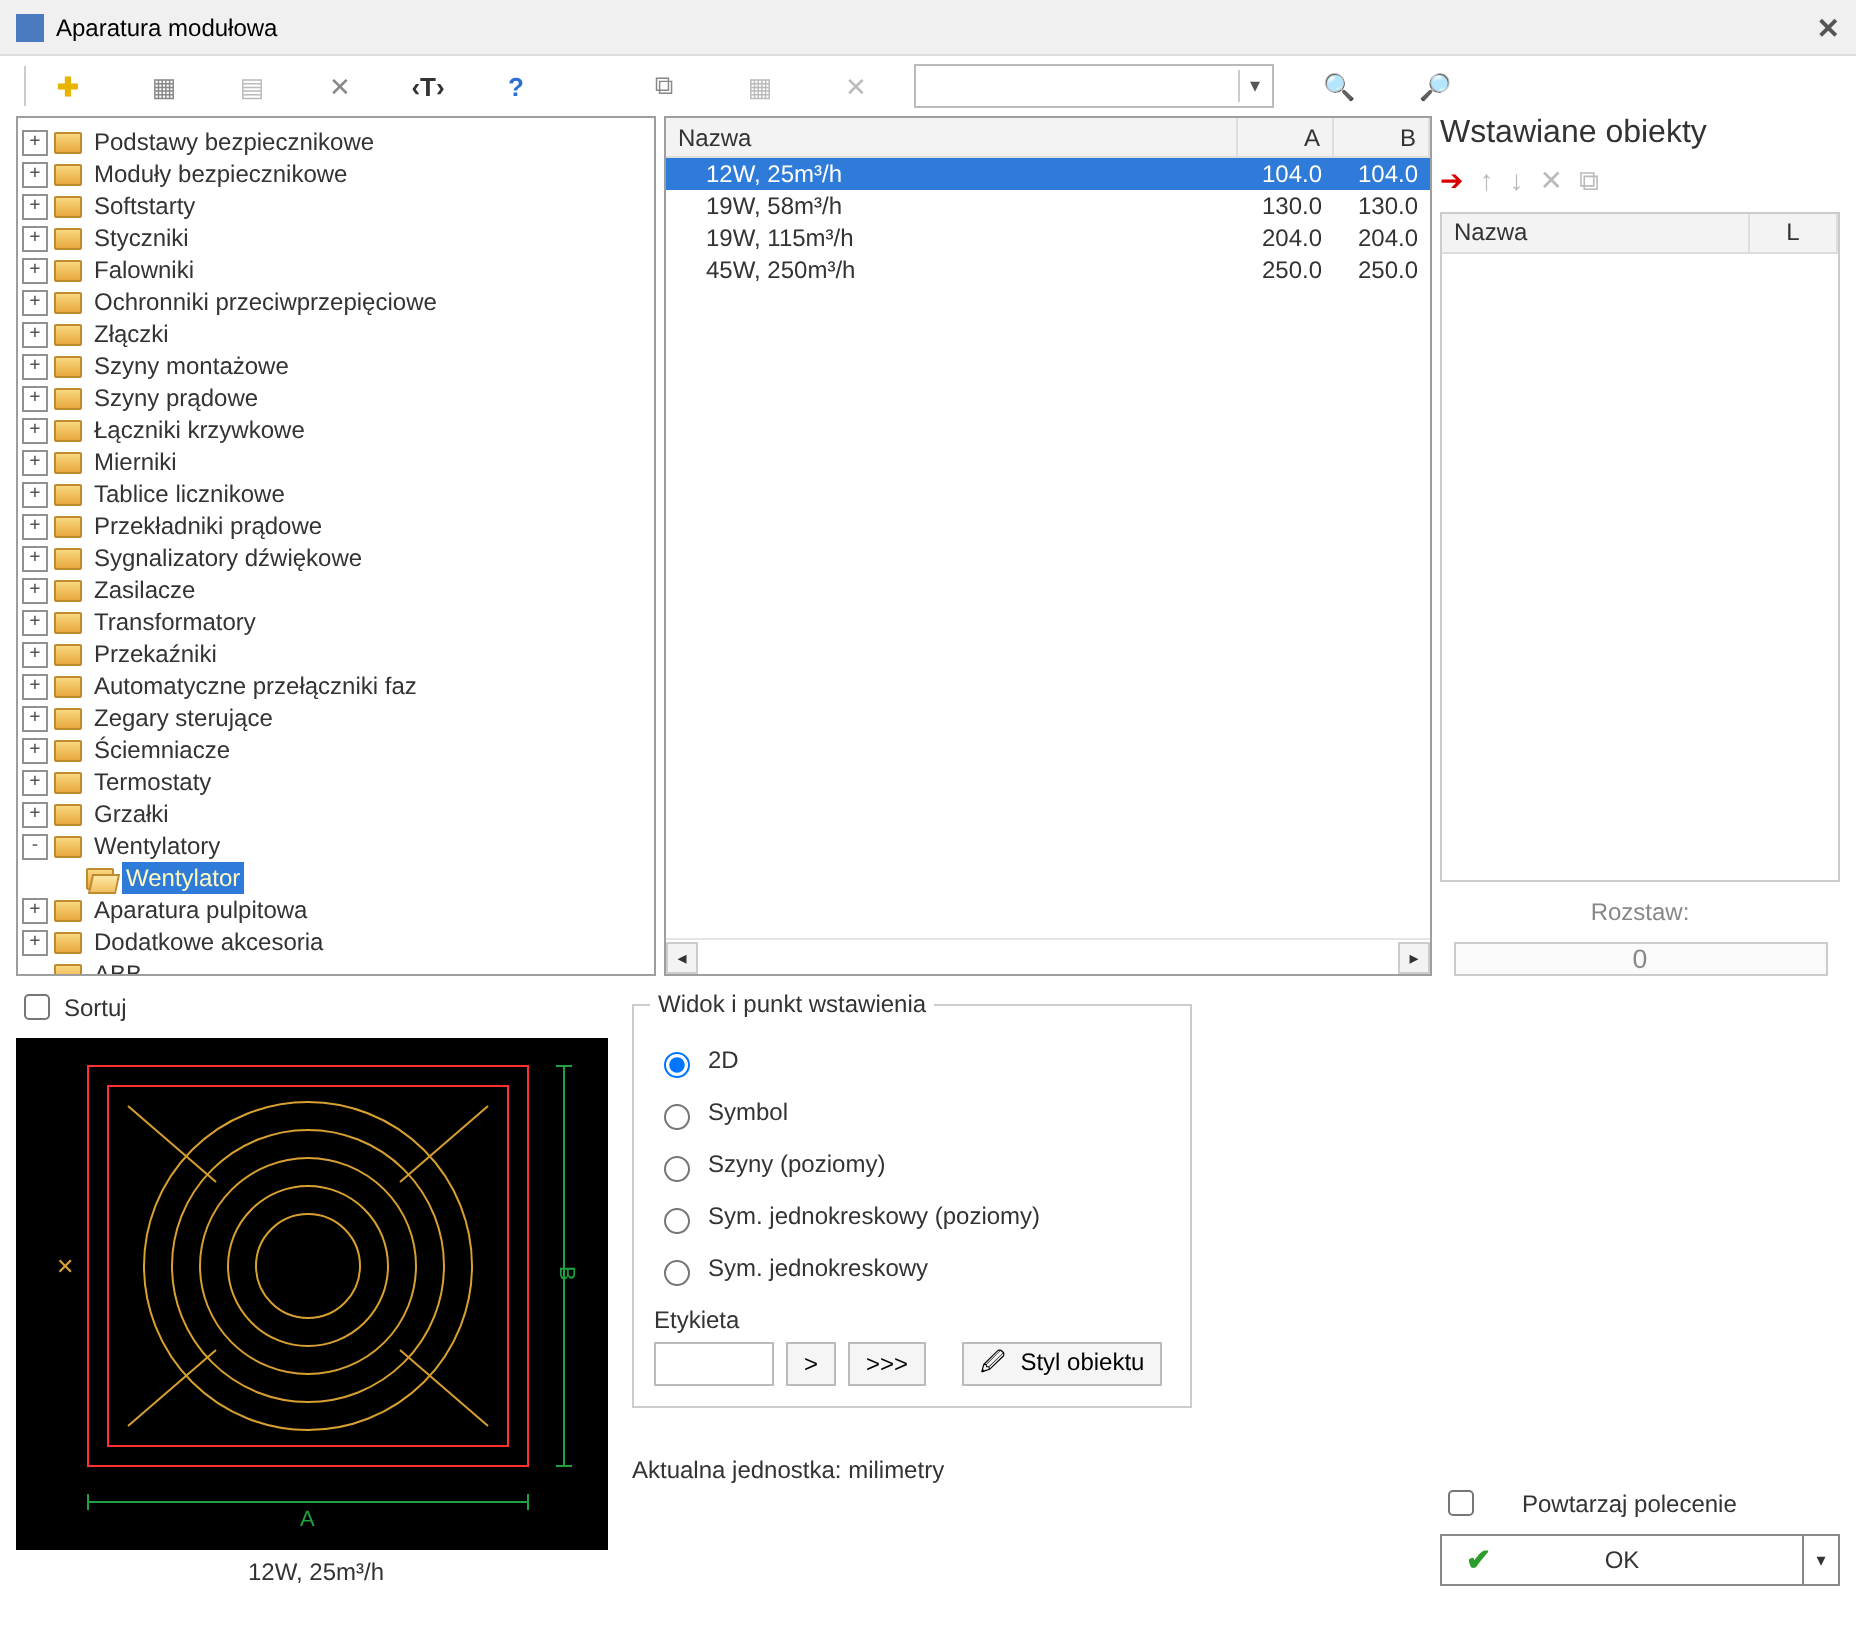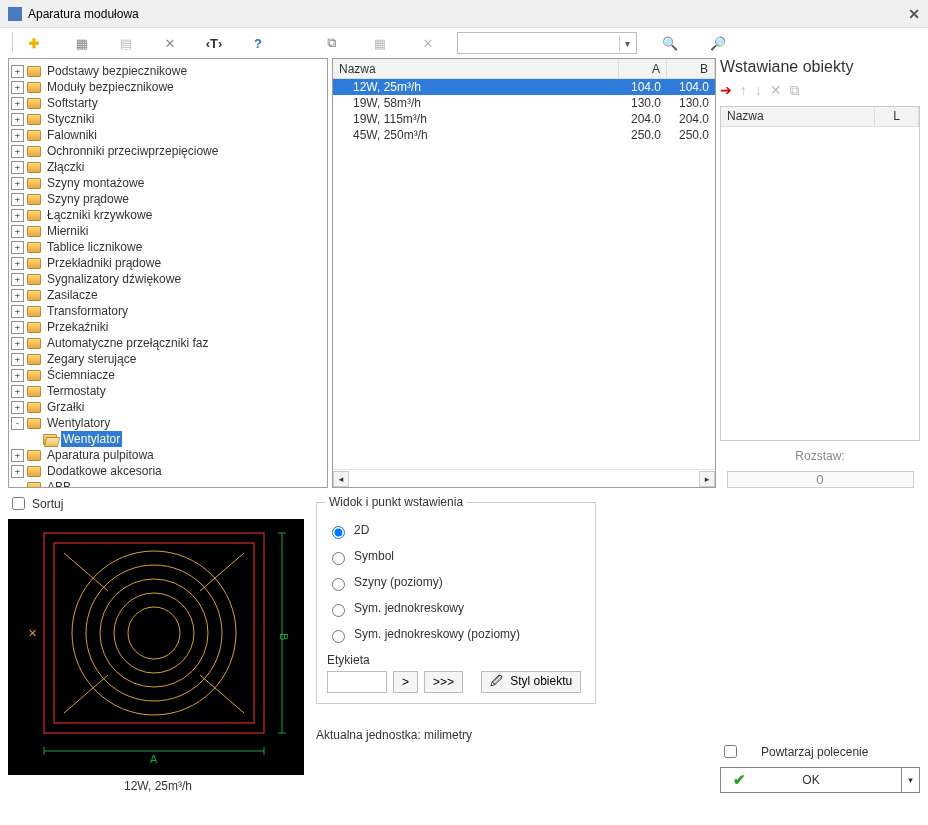--- a/index.html
+++ b/index.html
@@ -453,25 +453,25 @@
           <label class="radio-row">
             <input type="radio" name="view" style="">
             <span>Symbol</span>
           </label>
           <label class="radio-row">
             <input type="radio" name="view" style="">
             <span>Szyny (poziomy)</span>
           </label>
           <label class="radio-row">
             <input type="radio" name="view" style="">
-            <span>Sym. jednokreskowy</span>
+            <span>Sym. jednokreskowy (poziomy)</span>
           </label>
           <label class="radio-row">
             <input type="radio" name="view" style="">
-            <span>Sym. jednokreskowy (poziomy)</span>
+            <span>Sym. jednokreskowy</span>
           </label>
         </div>
       <div class="etykieta-label">Etykieta</div>
       <div class="etykieta-row">
         <input value="" style="">
         <button>&gt;</button>
         <button>&gt;&gt;&gt;</button>
         <button style="margin-left:12px;">
           <span style="margin-right:4px;">🖉</span>
           <span>Styl obiektu</span>

